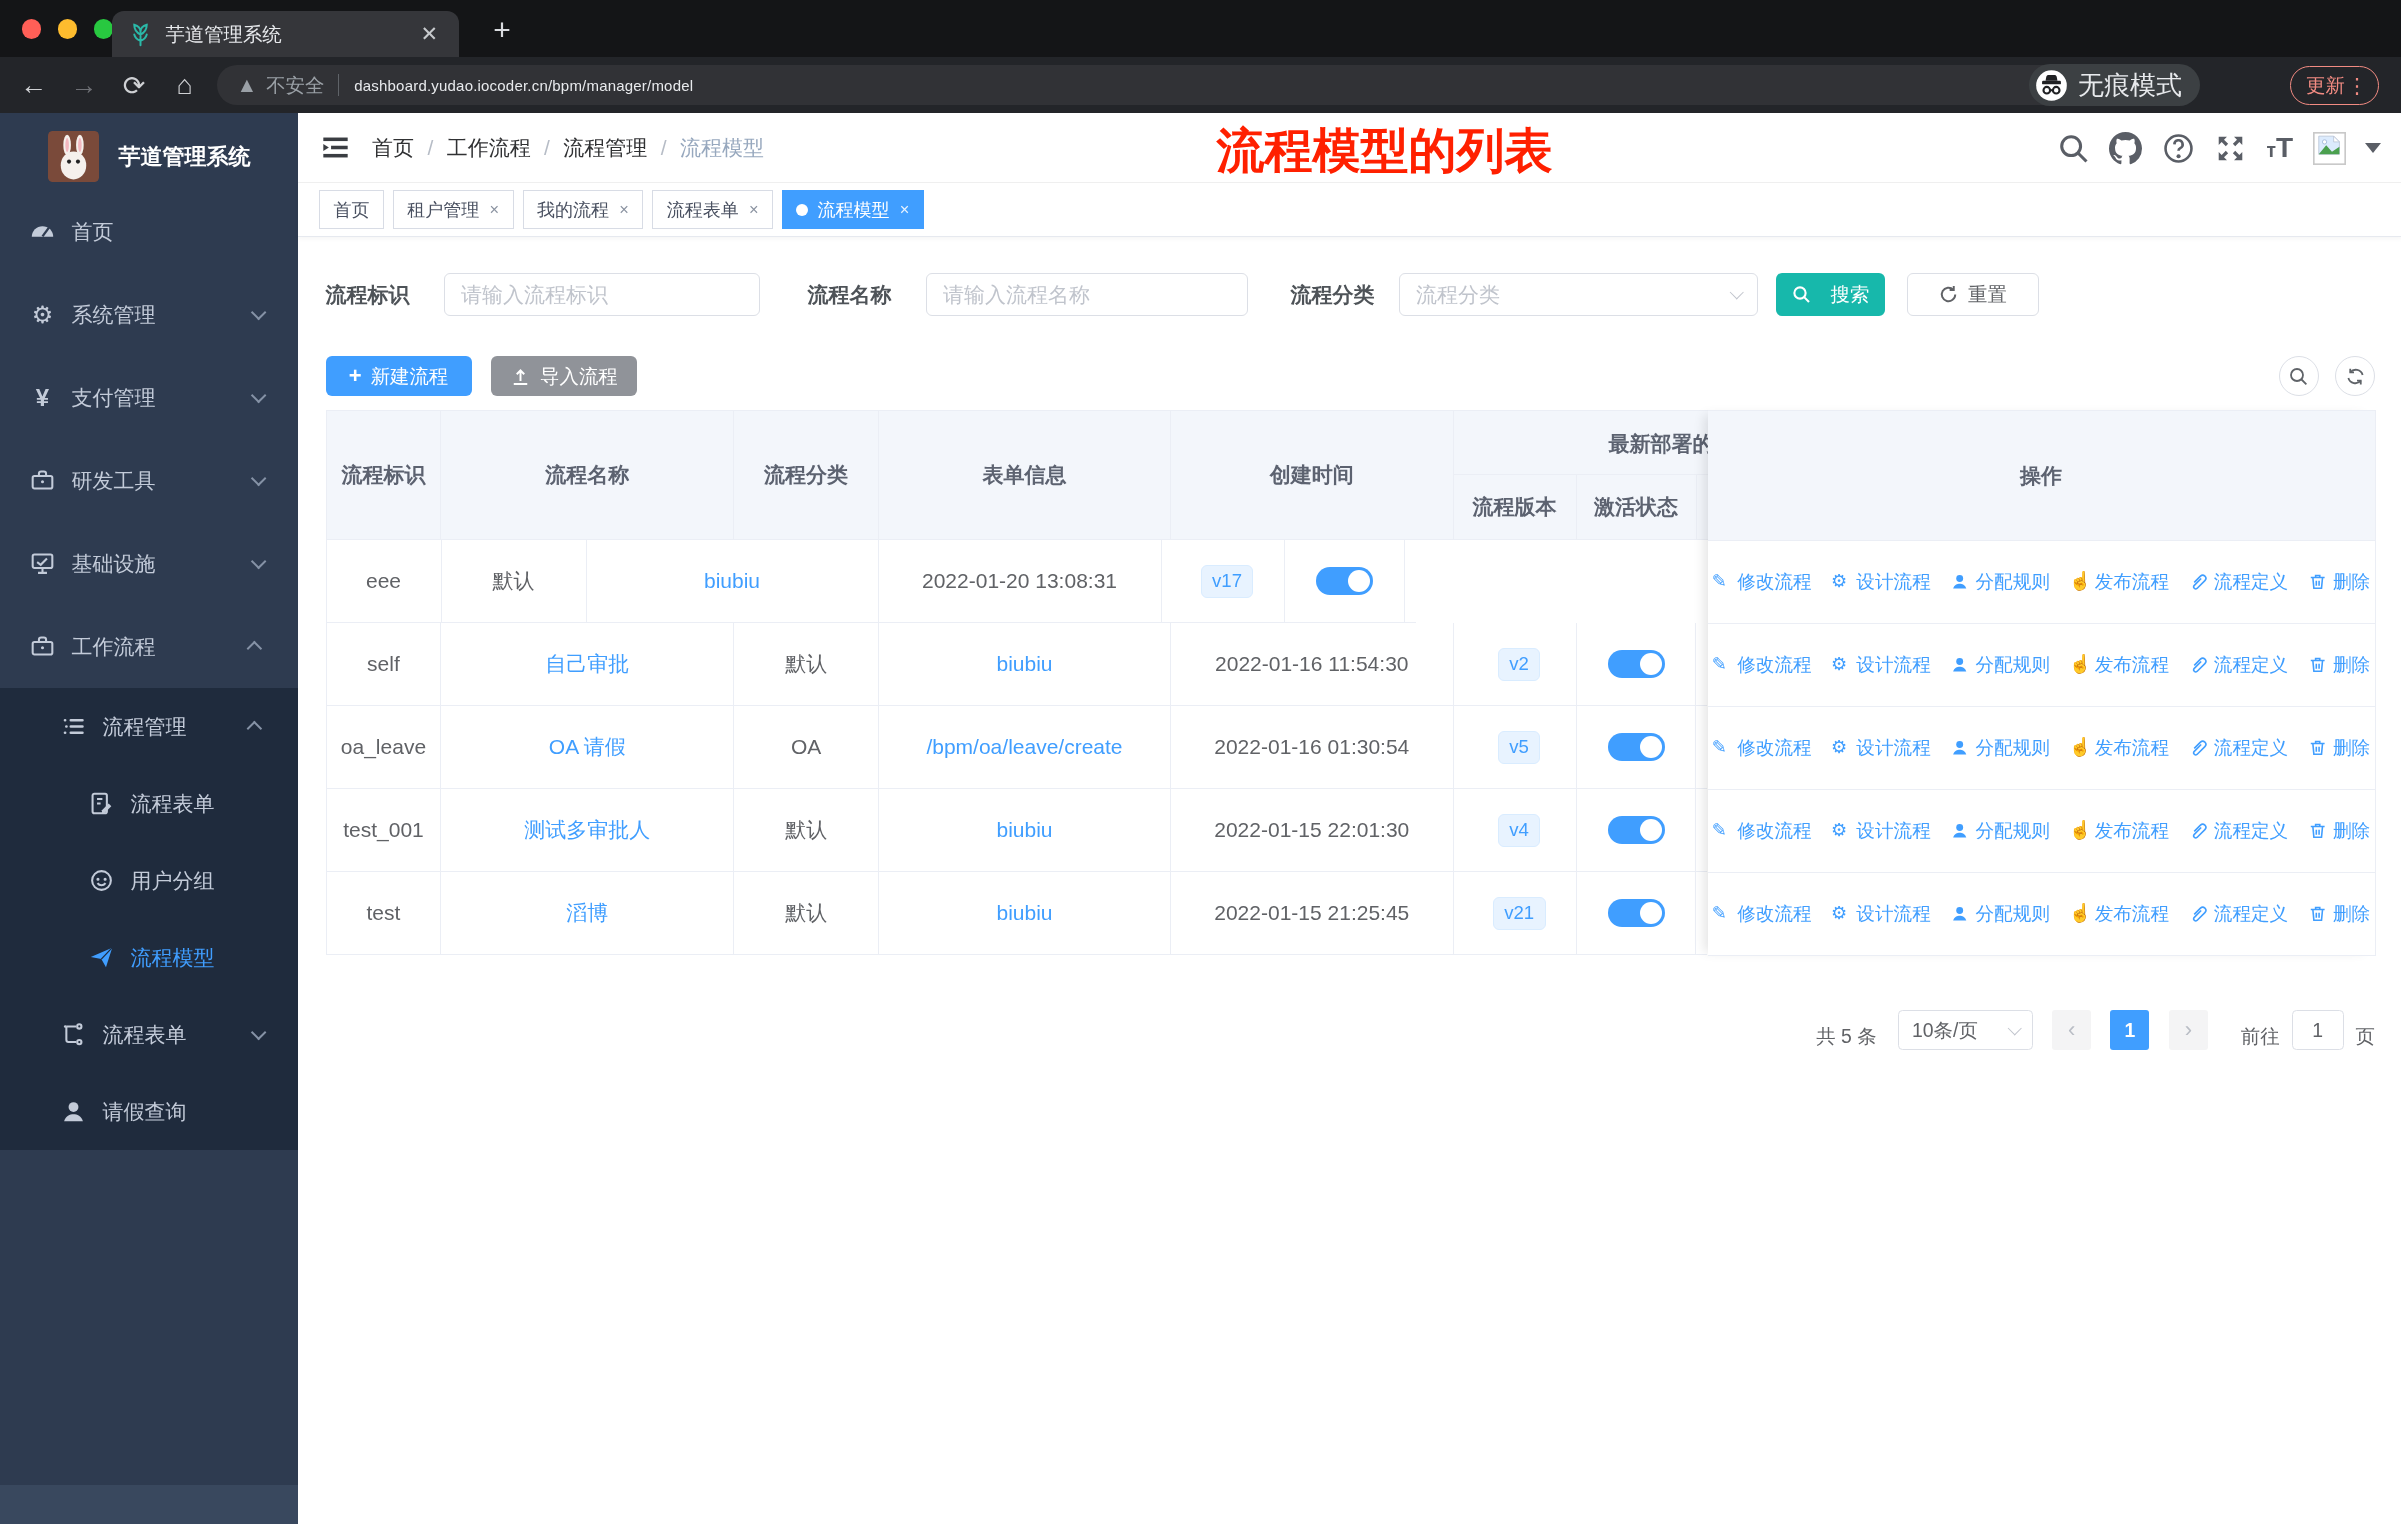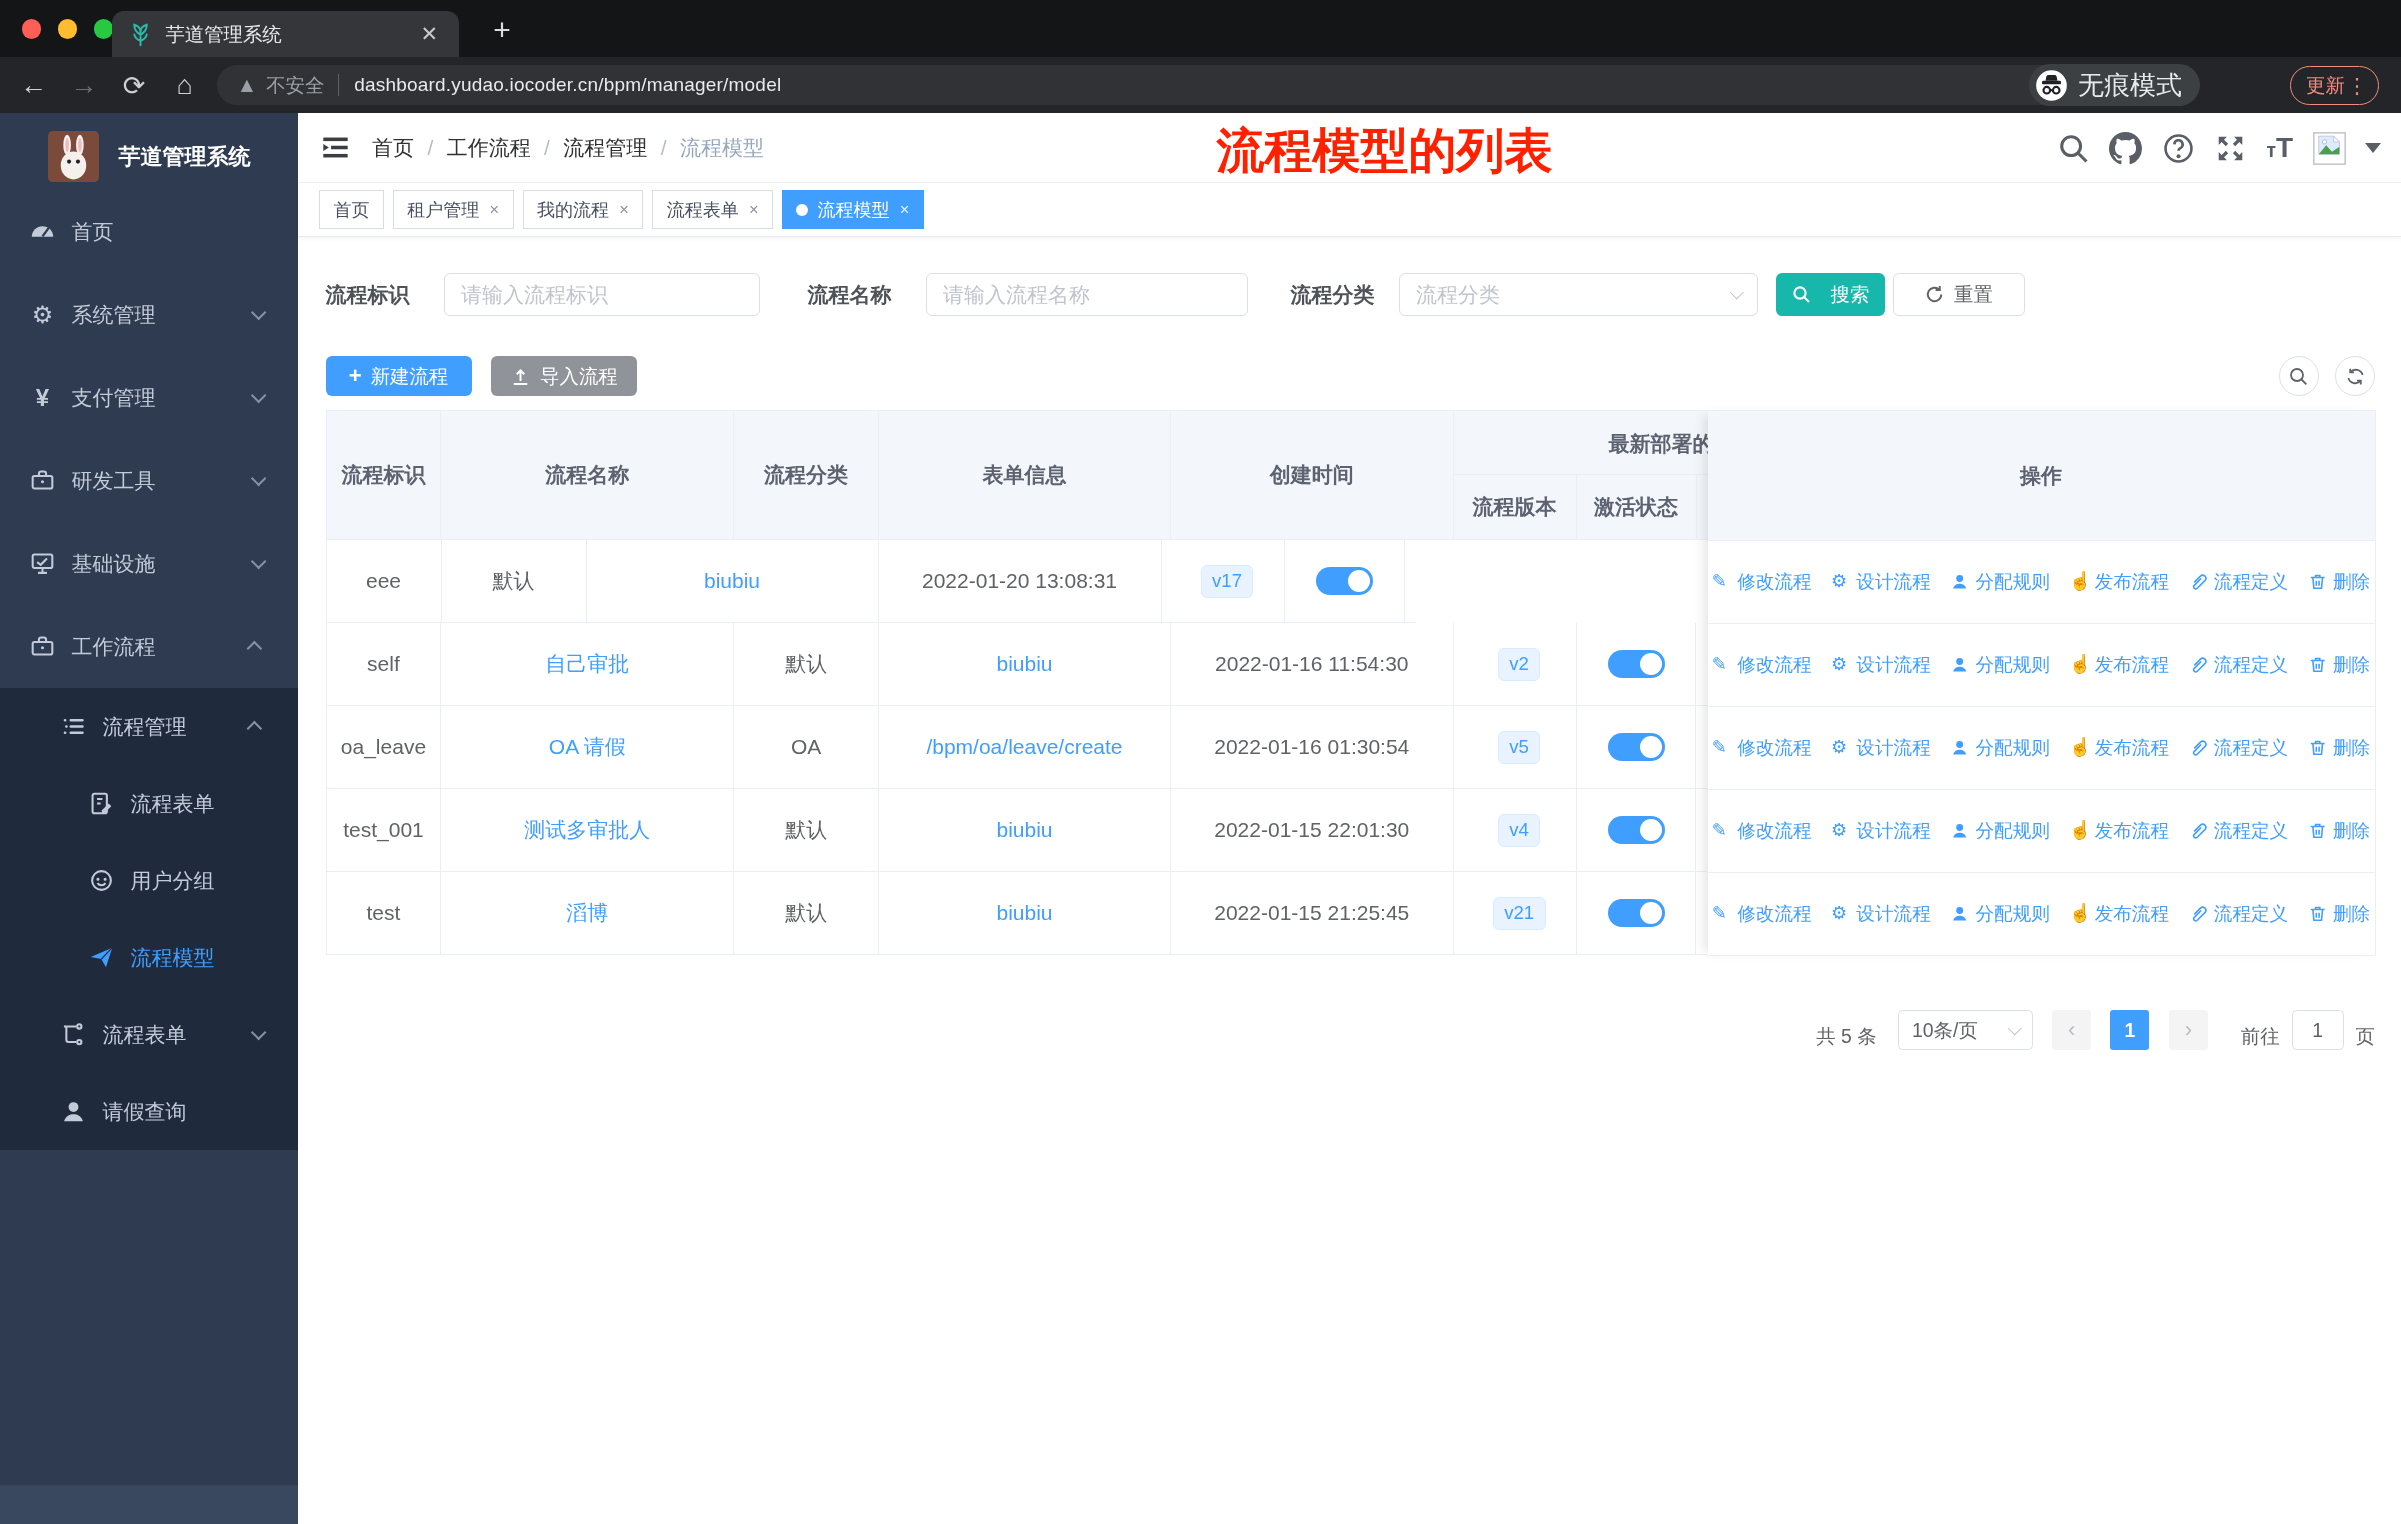--- a/index.html
+++ b/index.html
@@ -24,21 +24,21 @@
   .toolbar { position:absolute; top:57px; left:0; right:0; height:57px; background:#232529;
     display:flex; align-items:center; }
   .navico { width:34px; height:34px; margin-left:16.4px; color:#cfd1d4; font-size:27px;
     display:flex; align-items:center; justify-content:center; }
   .navico.dim { color:#6e7075; }
   .urlbar { position:absolute; left:217px; top:8.2px; width:1912px; height:40px; background:#313236;
     border-radius:20px; display:flex; align-items:center; padding:0 19.4px; color:#e8eaed; }
   .urlbar .warn { color:#9aa0a6; font-size:21px; margin-right:9px; }
   .urlbar .sec { color:#9aa0a6; font-size:19.4px; margin-right:13.4px; }
   .urlbar .sep { width:1.5px; height:22px; background:#5f6368; margin-right:15px; }
-  .urlbar .url { font-size:19px; letter-spacing:0.2px; }
+  .urlbar .url { font-size:15px; letter-spacing:0.2px; }
   .urlbar .right { margin-left:auto; display:flex; align-items:center; gap:21px; color:#c4c7ca; }
   .urlbar .right .ico { width:25px; height:25px; }
   .urlbar .star { font-size:25px; }
   .incog { position:absolute; right:201px; top:7.4px; height:42px; background:#3c4043; border-radius:21px;
     display:flex; align-items:center; gap:10.4px; padding:0 18px 0 6px; color:#e8eaed; font-size:26px; }
   .incog .ico { width:33px; height:33px; }
   .updatebtn { position:absolute; right:22px; top:9px; width:89px; height:39px; border:1.5px solid #f28b82;
     border-radius:19.4px; color:#f28b82; font-size:19.4px; display:flex; align-items:center;
     justify-content:space-between; padding:0 10.4px 0 15px; }
   .updatebtn .dots { font-size:21px; letter-spacing:0; }
@@ -104,21 +104,21 @@
     display:flex; align-items:center; padding:0 16.4px; font-size:21px; color:#c0c4cc; }
   .fl1 { margin-left:27.5px; } .fi1 { margin-left:34px; width:316px; }
   .fl2 { margin-left:48px; } .fi2 { margin-left:34px; width:322px; }
   .fl3 { margin-left:43px; } .fi3 { margin-left:24px; width:359px; justify-content:space-between; }
   .selchev { width:10.4px; height:10.4px; border-right:1.9px solid #c0c4cc; border-bottom:1.9px solid #c0c4cc;
     transform:rotate(45deg) translateY(-2.2px); }
   .btn { height:43px; border-radius:6px; font-size:19.4px; display:flex; align-items:center;
     justify-content:center; cursor:pointer; white-space:nowrap; }
   .btn .bic { width:21px; height:21px; margin-right:9px; }
   .btn-search { margin-left:18px; width:109px; background:#17b8ab; color:#fff;gap:10px; }
-  .btn-reset { margin-left:8px; width:132px; background:#fff; color:#606266; border:1.5px solid #dcdfe6; }
+  .btn-reset { margin-left:22px; width:132px; background:#fff; color:#606266; border:1.5px solid #dcdfe6; }
 
   
   .btnrow { position:absolute; top:243px; left:27.5px; display:flex; }
   .btn-create { width:146px; height:40px; background:#409eff; color:#fff; }
   .btn-create .plus { font-size:22px; margin-right:9px; font-weight:bold; }
   .btn-import { width:146px; height:40px; background:#909399; color:#fff; margin-left:19.4px; }
   .minibtns { position:absolute; top:243px; right:27px; display:flex; gap:16.4px; }
   .circbtn { width:40px; height:40px; border:1.5px solid #dcdfe6; border-radius:50%; color:#5f6368;
     display:flex; align-items:center; justify-content:center; background:#fff; }
   .circbtn .ico { width:21px; height:21px; }

